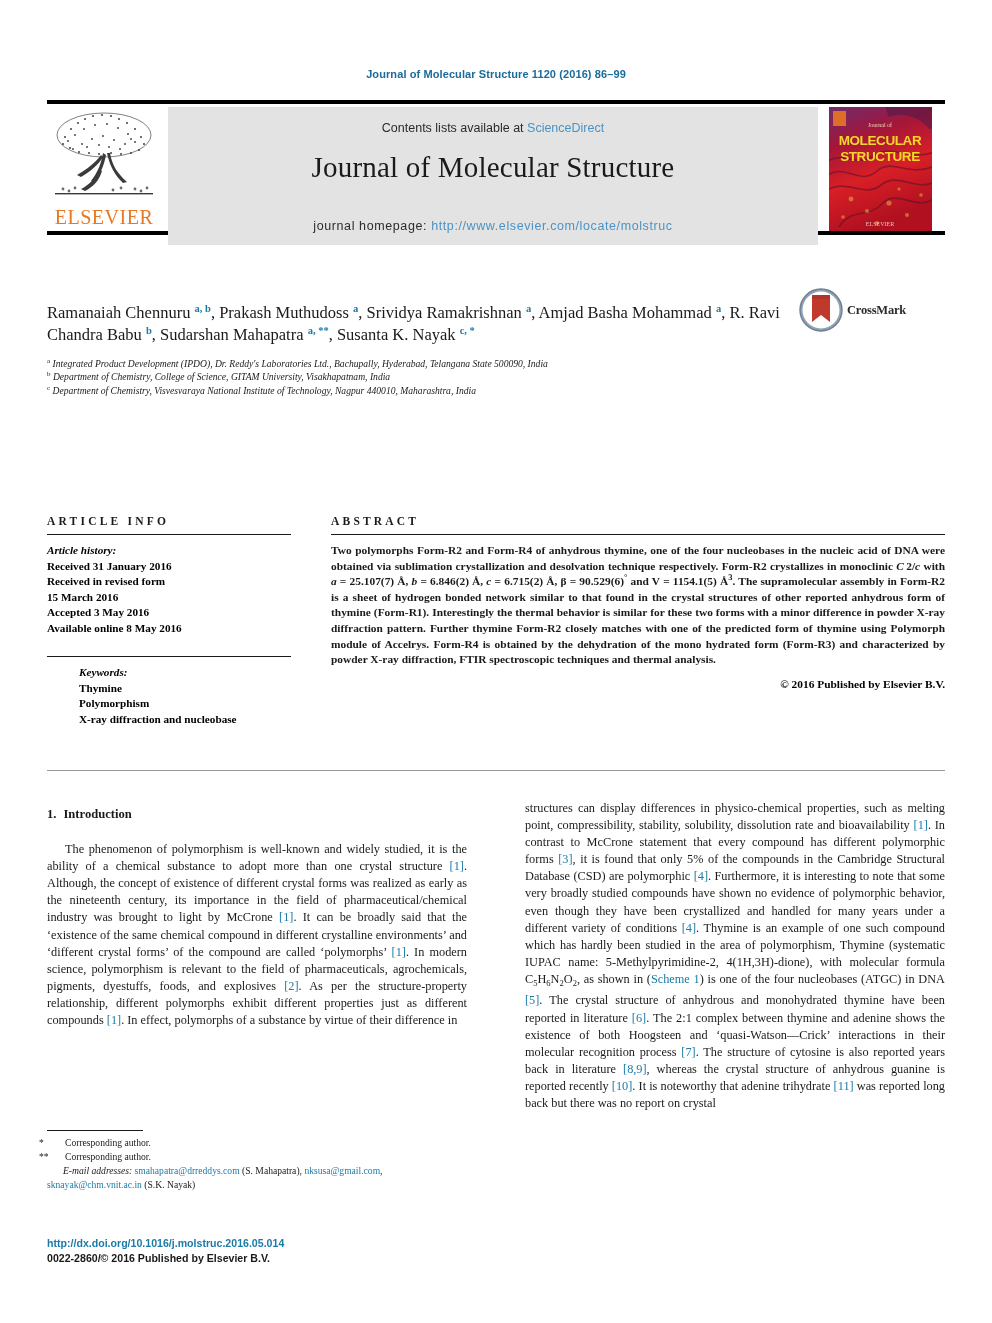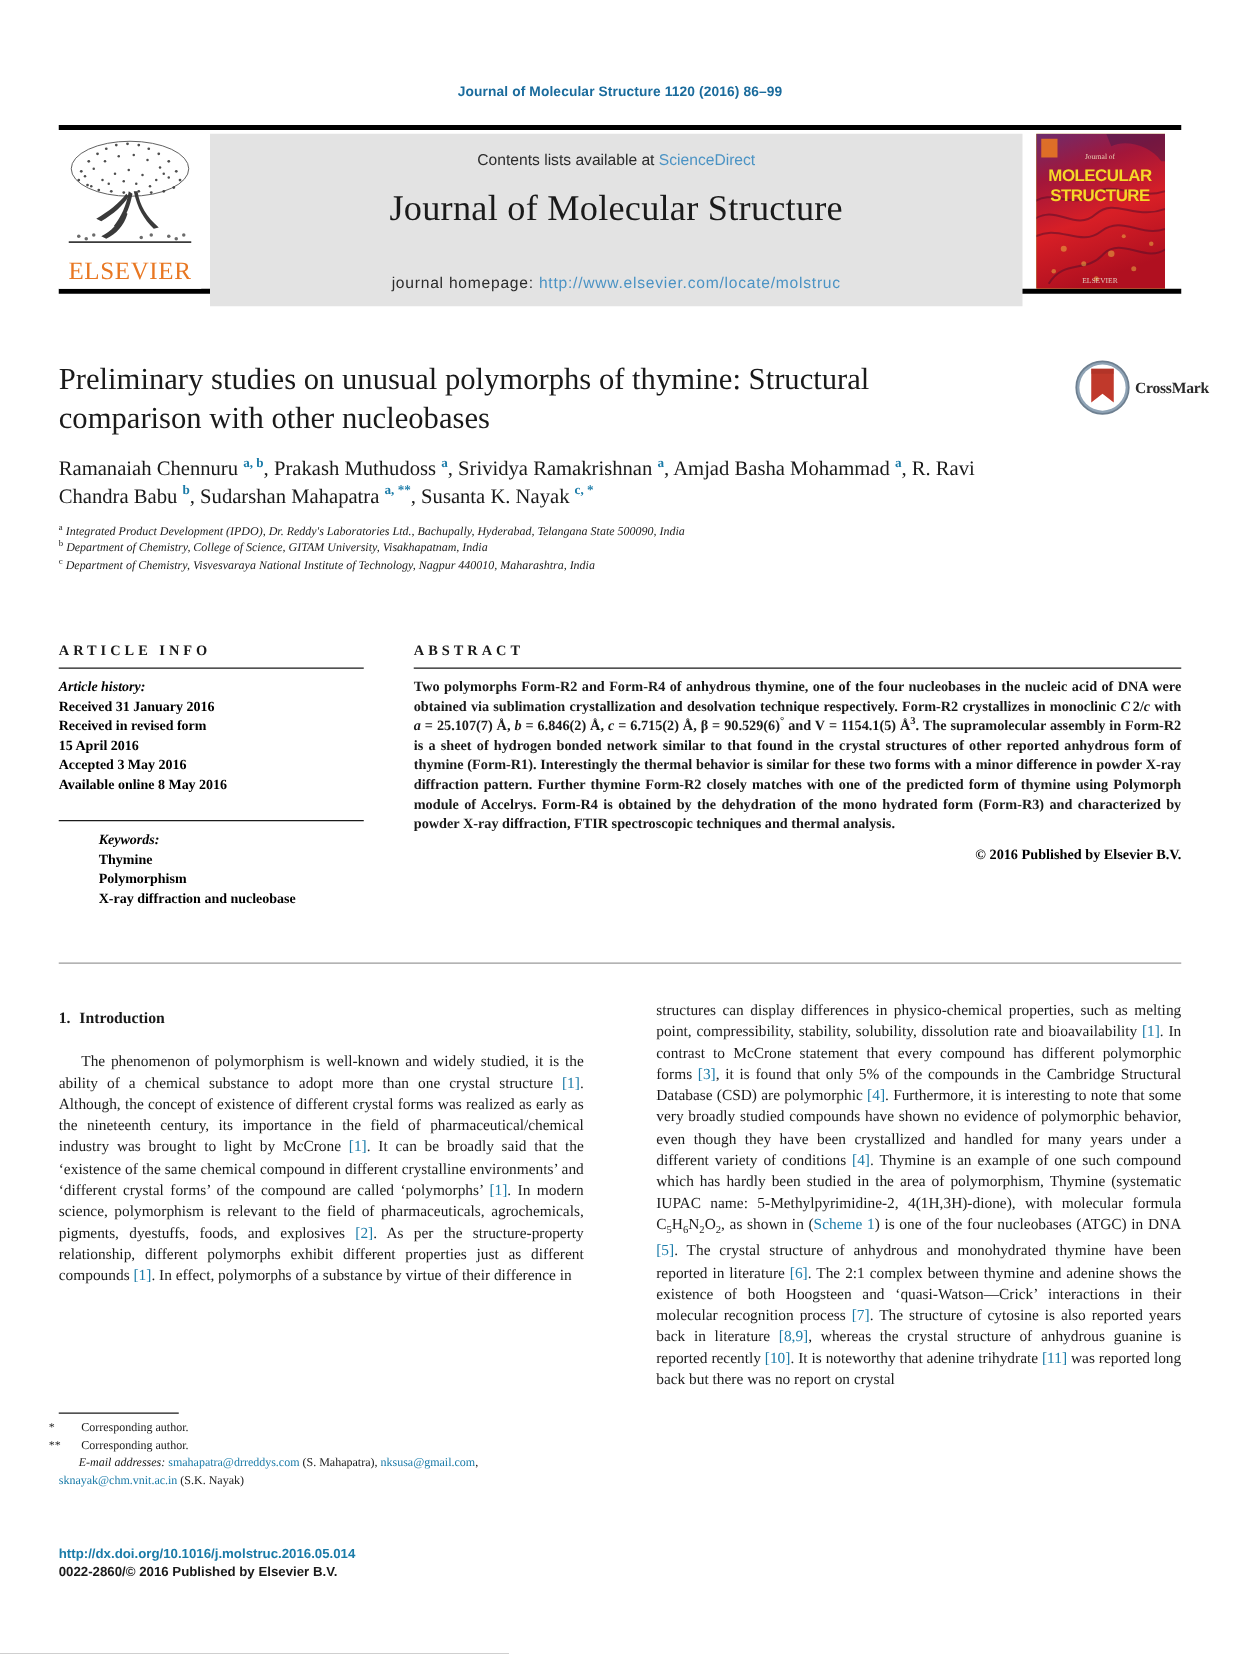--- a/index.html
+++ b/index.html
@@ -174,21 +174,21 @@
     font-style: normal;
     font-size: 7px;
     vertical-align: super;
     line-height: 0;
   }
 
   
   .crossmark {
     position: absolute;
     top: 288px;
-    left: 860px;
+    left: 799px;
     width: 120px;
     height: 56px;
   }
   .cm-badge {
     position: absolute;
     top: 0; left: 0;
     width: 44px; height: 44px;
   }
   .cm-label {
     position: absolute;
@@ -456,21 +456,20 @@
         <rect x="4" y="4" width="13" height="15" fill="#e87722" opacity="0.9"></rect>
         <text x="51" y="20" font-family="Liberation Serif, serif" font-size="6" fill="#f2e3c0" text-anchor="middle" opacity="0.9">Journal of</text>
         <text x="51" y="38" font-family="Liberation Sans, sans-serif" font-size="13.5" font-weight="bold" fill="#f5d828" text-anchor="middle" letter-spacing="-0.4">MOLECULAR</text>
         <text x="51" y="54" font-family="Liberation Sans, sans-serif" font-size="13.5" font-weight="bold" fill="#f5d828" text-anchor="middle" letter-spacing="-0.4">STRUCTURE</text>
         <text x="51" y="119" font-family="Liberation Serif, serif" font-size="6" fill="#e8e0d0" text-anchor="middle" opacity="0.85">ELSEVIER</text>
       </svg>
     </div>
   </div>
 
   <div class="title-block">
-    <h1 class="paper-title">Preliminary studies on unusual polymorphs of thymine: Structural comparison with other nucleobases</h1>
     <div class="authors">Ramanaiah Chennuru <sup>a, b</sup>, Prakash Muthudoss <sup>a</sup>, Srividya Ramakrishnan <sup>a</sup>, Amjad Basha Mohammad <sup>a</sup>, R. Ravi Chandra Babu <sup>b</sup>, Sudarshan Mahapatra <sup>a, **</sup>, Susanta K. Nayak <sup>c, *</sup></div>
     <div class="affiliations">
       <div><sup>a</sup> <span>Integrated Product Development (IPDO), Dr. Reddy's Laboratories Ltd., Bachupally, Hyderabad, Telangana State 500090, India</span></div>
       <div><sup>b</sup> <span>Department of Chemistry, College of Science, GITAM University, Visakhapatnam, India</span></div>
       <div><sup>c</sup> <span>Department of Chemistry, Visvesvaraya National Institute of Technology, Nagpur 440010, Maharashtra, India</span></div>
     </div>
   </div>
 
   <div class="crossmark">
     <svg class="cm-badge" viewBox="0 0 44 44">
@@ -485,21 +484,21 @@
   </div>
 
   <div class="info-abstract">
     <div class="col-info">
       <div class="ia-head">ARTICLE INFO</div>
       <hr class="hr-thin">
       <div class="hist-label">Article history:</div>
       <div class="hist-list">
         <div>Received 31 January 2016</div>
         <div>Received in revised form</div>
-        <div>15 April 2016</div>
+        <div>15 March 2016</div>
         <div>Accepted 3 May 2016</div>
         <div>Available online 8 May 2016</div>
       </div>
       <hr class="hr-thin" style="margin-top:20px">
       <div class="kw-block">
         <div class="kw-label">Keywords:</div>
         <div class="kw-list">
           <div>Thymine</div>
           <div>Polymorphism</div>
           <div>X-ray diffraction and nucleobase</div>

